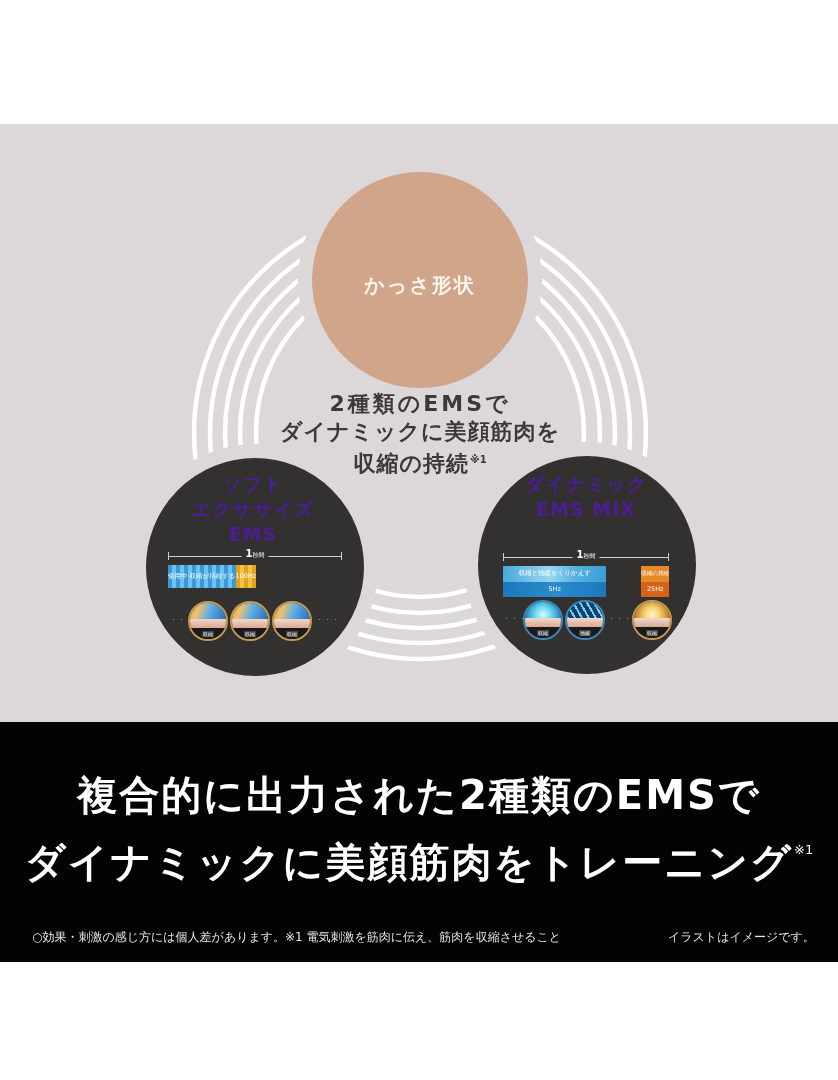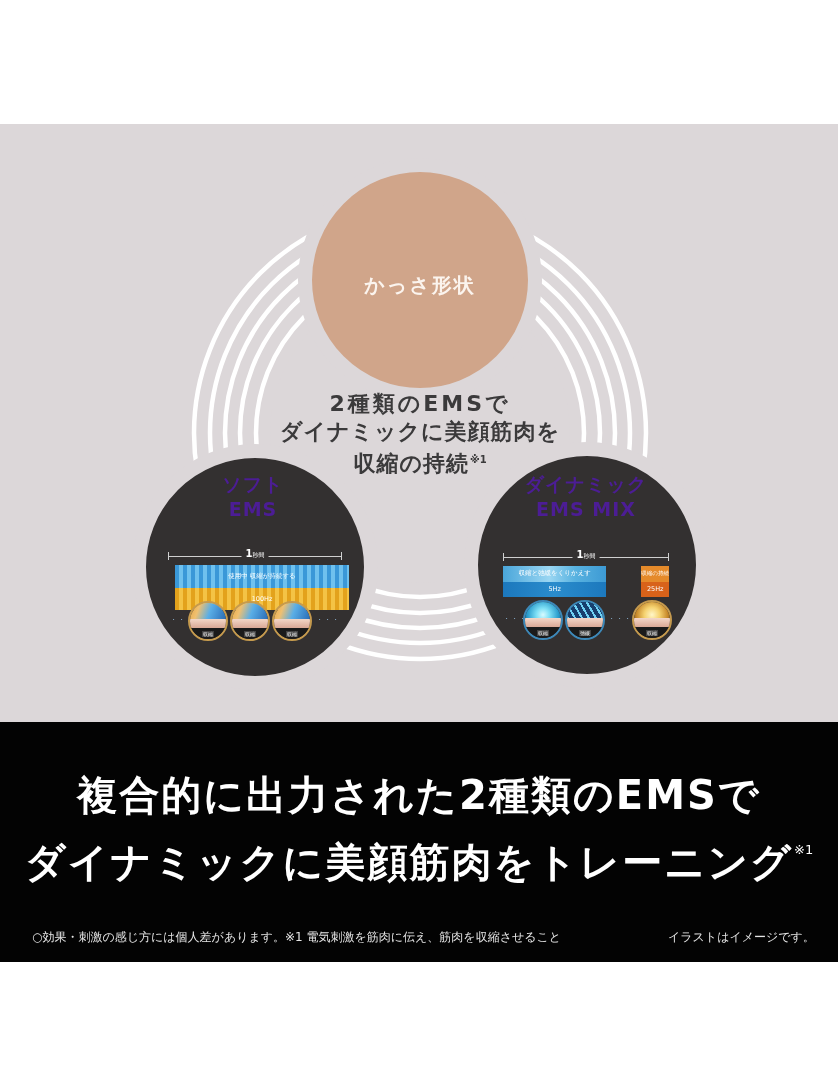--- a/index.html
+++ b/index.html
@@ -82,29 +82,30 @@
 <div class="abs top-label">かっさ形状</div>
 
 <div class="abs center-text">
   <div class="l1">2種類のEMSで</div>
   <div>ダイナミックに美顔筋肉を</div>
   <div><span>収縮の持続</span><span class="sup">※1</span></div>
 </div>
 
 <div class="abs circle-title" style="left:143px; top:472px;">
   <div>ソフト</div>
+  <div>エクササイズ</div>
   <div>EMS</div>
 </div>
 <div class="abs timeline" style="left:168px; top:551px; width:174px;">
   <div class="line"></div>
   <div class="tick-l"></div>
   <div class="tick-r"></div>
   <div class="lbl"><span>1</span><small>秒間</small></div>
 </div>
-<div class="abs bar soft-bar" style="left:168px; top:565px; width:174px; height:45px; flex-direction:column;margin-left:7px;">
+<div class="abs bar soft-bar" style="left:168px; top:565px; width:174px; height:45px; flex-direction:row;">
   <div class="half top" style="height:50%;">使用中 収縮が持続する</div>
   <div class="half bottom" style="height:50%;">100Hz</div>
 </div>
 <div class="abs dots" style="left:170px; top:615px;">・・・</div>
 <div class="abs dots" style="left:316px; top:615px;">・・・</div>
 
 <div class="icon-circle" style="left:188px; top:601px;">
   <div class="muscle gold-blue"></div>
   <div class="skin"></div>
   <div class="base">

